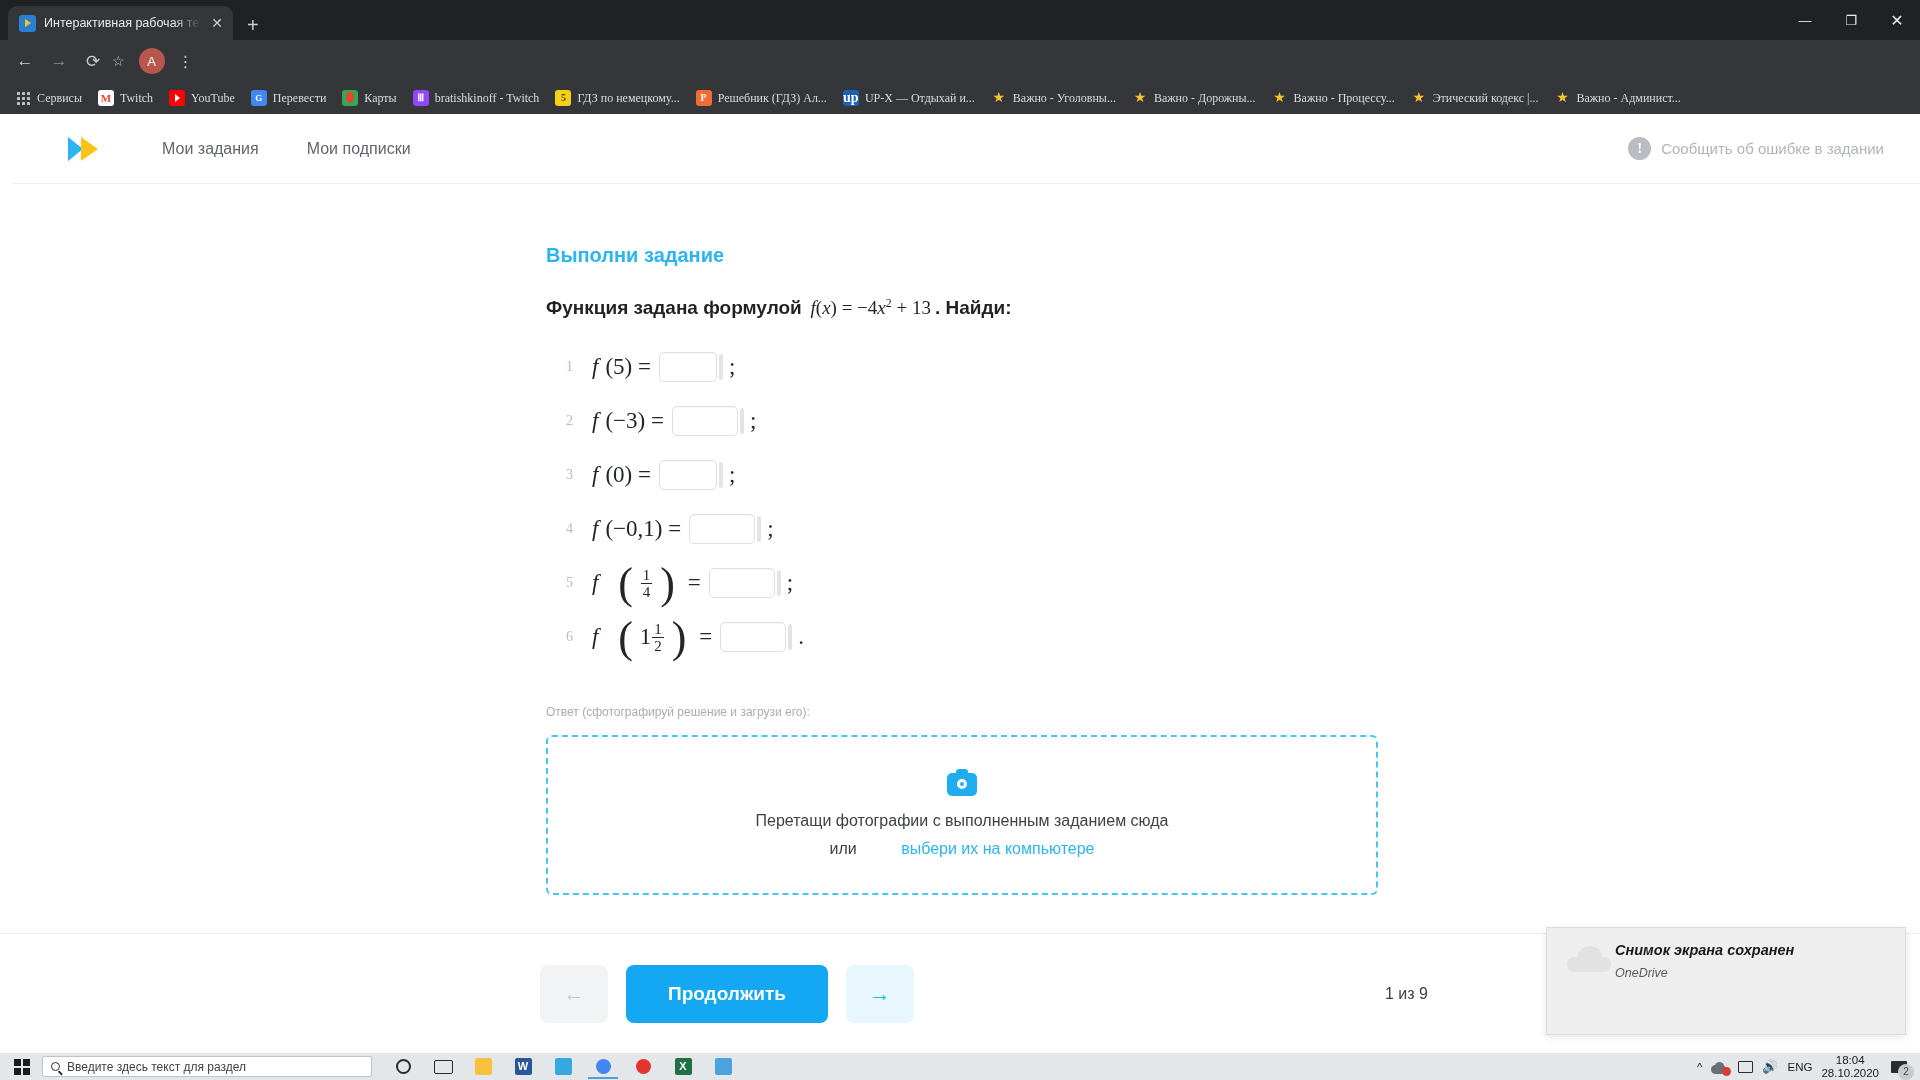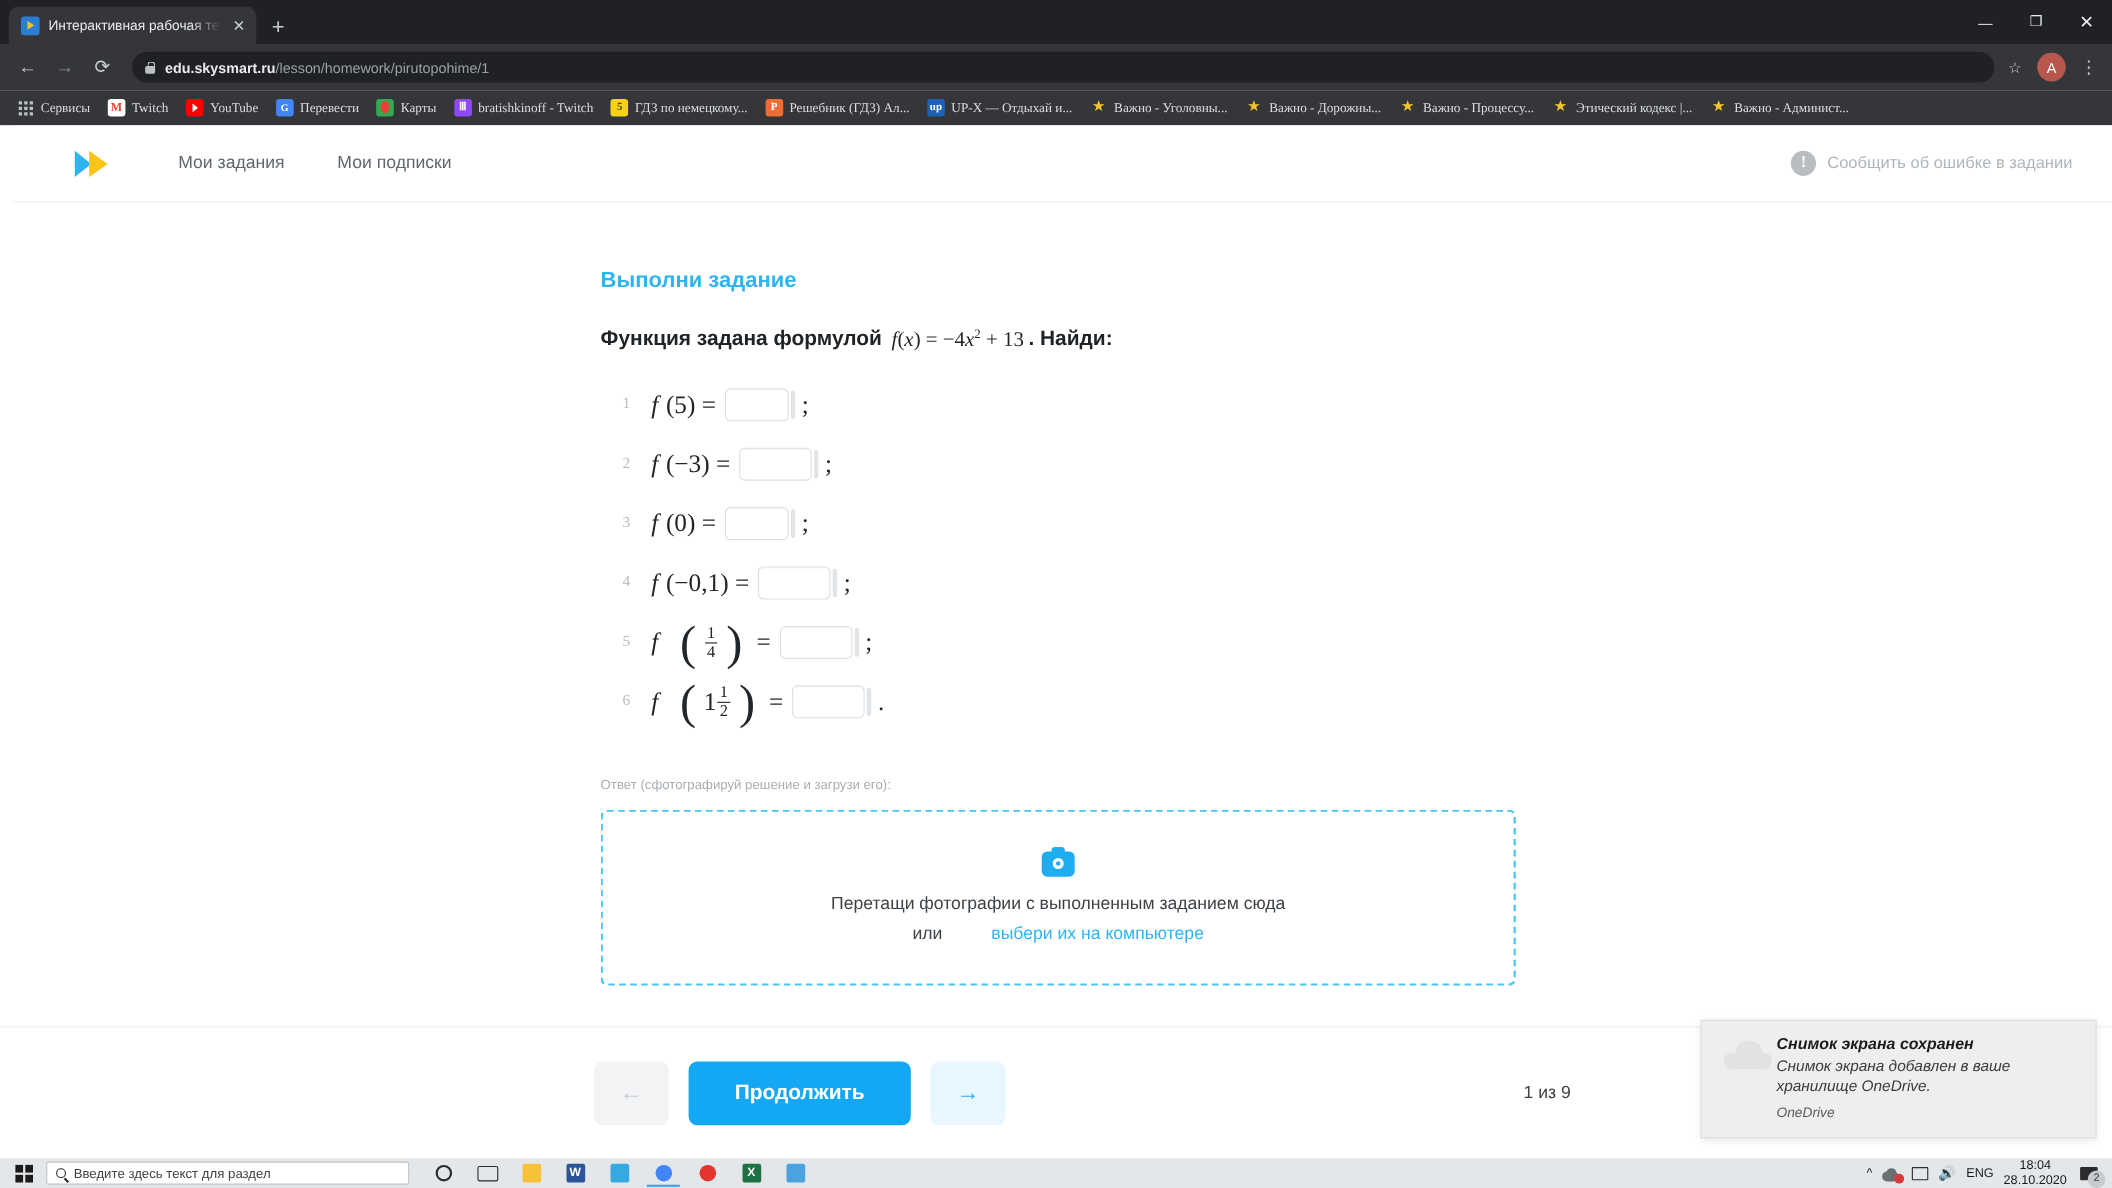--- a/index.html
+++ b/index.html
@@ -91,21 +91,21 @@
   .bm-ico.apps i { background: #bdc1c6; border-radius: 0.5px; display: block; width: 3px; height: 3px; }
   .bm-ico.gmail { background: #fff; color: #ea4335; font-size: 11px; text-align: center; line-height: 16px; font-weight: 700; }
   .bm-ico.yt { background: #ff0000; }
   .bm-ico.yt::after { content: ""; position: absolute; left: 6px; top: 4px; border-left: 5px solid #fff; border-top: 4px solid transparent; border-bottom: 4px solid transparent; }
   .bm-ico.tr { background: #4285f4; color: #fff; font-size: 9px; text-align: center; line-height: 16px; font-weight: 700; }
   .bm-ico.maps { background: #34a853; }
   .bm-ico.maps::after { content: ""; position: absolute; left: 4px; top: 2px; width: 8px; height: 11px; background: #ea4335; border-radius: 4px 4px 4px 4px / 5px 5px 7px 7px; }
   .bm-ico.twitch { background: #9146ff; color: #fff; font-size: 10px; text-align: center; line-height: 16px; font-weight: 700; }
   .bm-ico.yellow { background: #f7d117; color: #5a4a00; font-size: 10px; text-align: center; line-height: 16px; font-weight: 700; }
   .bm-ico.orange { background: #ef6c33; color: #fff; font-size: 10px; text-align: center; line-height: 16px; font-weight: 700; }
-  .bm-ico.blue { background: #1b62b5; color: #fff; font-size: 10px; text-align: center; line-height: 16px; font-weight: 700; }
+  .bm-ico.blue { background: #1b62b5; color: #fff; font-size: 14px; text-align: center; line-height: 16px; font-weight: 700; }
   .bm-ico.star { background: none; color: #f4c430; font-size: 14px; line-height: 16px; text-align: center; }
 
   
   .viewport { flex: 1 1 auto; background: #fff; position: relative; overflow: hidden; padding-left: 12px; }
 
   .site-header {
     height: 70px; background: #fff; border-bottom: 1px solid #eceff1;
     display: flex; align-items: center; padding: 0 36px; gap: 0;
   }
   .logo { width: 42px; height: 30px; position: relative; margin-left: 20px; flex: 0 0 auto; }
@@ -287,24 +287,20 @@
       <span class="win-btn">—</span>
       <span class="win-btn">❐</span>
       <span class="win-btn close">✕</span>
     </div>
   </div>
 
   <div class="toolbar">
     <span class="nav-ico">←</span>
     <span class="nav-ico dim">→</span>
     <span class="nav-ico">⟳</span>
-    <div class="omnibox">
-      <span class="lock-icon"></span>
-      <span class="url"><b>edu.skysmart.ru</b><span>/lesson/homework/pirutopohime/1</span></span>
-    </div>
     <span class="star-ico">☆</span>
     <span class="avatar-btn">A</span>
     <span class="kebab">⋮</span>
   </div>
 
   <div class="bookmarks" id="bookmarks">
       <div class="bm">
         <span class="bm-ico apps">
           <i></i>
           <i></i>
@@ -479,21 +475,20 @@
         <span class="counter">1 из 9</span>
       </div>
     </div>
 
     <div class="toast">
       <div class="toast-ico">
         <span class="cloud"></span>
       </div>
       <div class="toast-body">
         <div class="toast-title">Снимок экрана сохранен</div>
-        <div class="toast-text">Снимок экрана добавлен в ваше хранилище OneDrive.</div>
         <div class="toast-app">OneDrive</div>
       </div>
     </div>
 
   </div>
 </div>
 
 <div class="taskbar">
   <div class="tb-start">
     <span class="win-logo">

